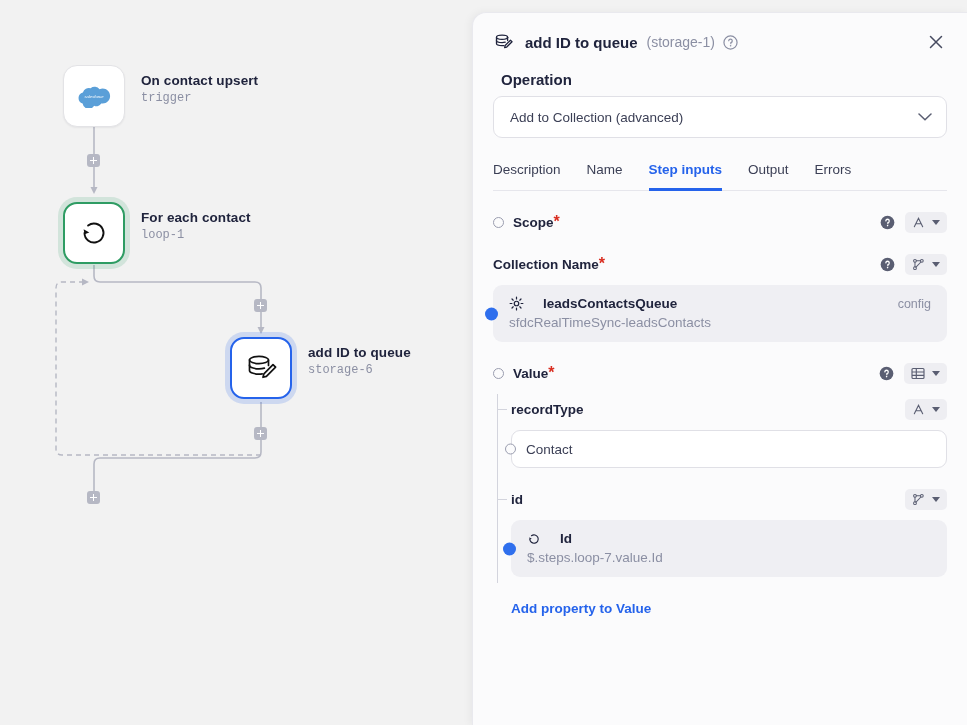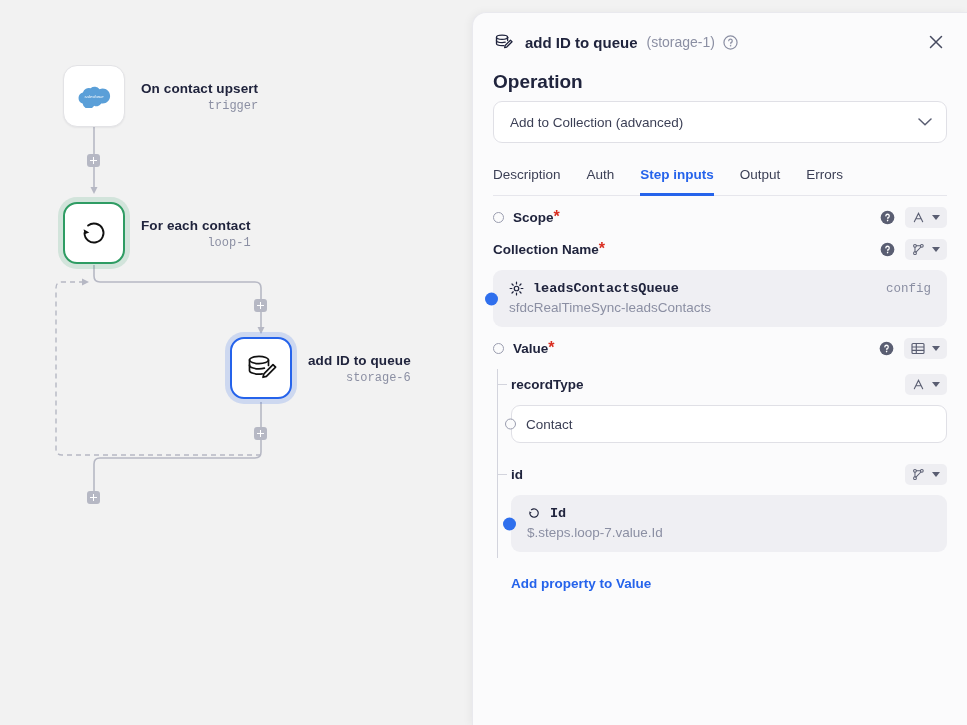--- a/index.html
+++ b/index.html
@@ -23,21 +23,21 @@
     box-shadow: 0 1px 2px rgba(16,24,40,.06);
   }
   .node-box.selected-green {
     border: 2px solid #2e9c63;
     box-shadow: 0 0 0 5px rgba(46,156,99,.16);
   }
   .node-box.selected-blue {
     border: 2px solid #2563eb;
     box-shadow: 0 0 0 5px rgba(37,99,235,.18);
   }
-  .node-label { position: absolute; left: 78px; top: 16px; white-space: nowrap; text-align: right; }
+  .node-label { position: absolute; left: 78px; top: 8px; white-space: nowrap; }
   .node-title { font-size: 13.5px; font-weight: 700; color: #20243d; letter-spacing: .1px; }
   .node-sub { font-family: "Liberation Mono", monospace; font-size: 12px; color: #8b8fa3; margin-top: 3px; }
 
   .plus {
     position: absolute; width: 13px; height: 13px;
     background: #b6b8c4; border-radius: 3px;
     display: flex; align-items: center; justify-content: center;
   }
   .plus:before { content: ""; position: absolute; width: 7px; height: 1.6px; background: #fff; }
   .plus:after  { content: ""; position: absolute; width: 1.6px; height: 7px; background: #fff; }
@@ -57,39 +57,39 @@
   .panel-title { font-size: 15px; font-weight: 700; color: #20243d; margin-left: 10px; }
   .panel-id { font-size: 14px; color: #8b8fa3; margin-left: 9px; }
   .help-ico { margin-left: 8px; cursor: pointer; display: flex; }
   .close-btn {
     margin-left: auto; width: 22px; height: 22px; cursor: pointer;
     display: flex; align-items: center; justify-content: center;
     font-size: 17px; color: #474b60; line-height: 1;
   }
 
   .panel-body { padding: 0 20px; }
-  .section-label { font-size: 19px; font-weight: 700; color: #20243d; margin: 12px 0 8px 0; }
+  .section-label { font-size: 15px; font-weight: 700; color: #20243d; margin: 12px 0 8px 8px; }
 
   .select {
     position: relative; width: 100%; height: 42px;
     background: #fff; border: 1px solid #e0e0e6; border-radius: 9px;
     display: flex; align-items: center; padding: 0 36px 0 16px;
     font-size: 13.5px; color: #3b3f55; cursor: pointer;
   }
   .chev { position: absolute; right: 14px; top: 50%; transform: translateY(-50%); }
 
   .tabs { display: flex; gap: 26px; margin-top: 18px; border-bottom: 1px solid #e6e6ec; align-items: flex-end; }
   .tab {
     font-size: 13.5px; color: #3b3f55; padding: 6px 0 11px 0;
     cursor: pointer; border-bottom: 3px solid transparent; margin-bottom: -1px;
   }
   .tab.active { color: #2563eb; font-weight: 700; border-bottom-color: #2563eb; }
 
   
-  .field { margin-top: 10px; }
+  .field { margin-top: 20px; }
   .field-head { display: flex; align-items: center; height: 22px; }
   .radio-o {
     width: 11px; height: 11px; border: 1.6px solid #9a9daf;
     border-radius: 50%; margin-right: 9px; flex: none;
   }
   .field-name { font-size: 13.5px; font-weight: 700; color: #20243d; }
   .req { color: #d92d20; font-weight: 700; }
   .head-right { margin-left: auto; display: flex; align-items: center; gap: 10px; }
   .qmark { cursor: pointer; display: flex; }
   .typesel {
@@ -100,21 +100,21 @@
 
   .valuebox {
     position: relative; margin-top: 10px;
     background: #efeff3; border-radius: 9px; padding: 11px 16px 12px 16px;
     display: flex; align-items: flex-start; cursor: pointer;
   }
   .dot-blue {
     position: absolute; left: -8px; top: 50%; transform: translateY(-50%);
     width: 13px; height: 13px; border-radius: 50%; background: #2f6fed;
   }
-  .vb-main { display: flex; gap: 9px; font-family: Liberation Mono, monospace; }
+  .vb-main { display: flex; align-items: center; gap: 19px; }
   .vb-title { font-size: 13.5px; font-weight: 700; color: #20243d; }
   .vb-sub { font-size: 13.5px; color: #8b8fa3; margin-top: 4px; }
   .vb-badge { margin-left: auto; font-size: 12.5px; color: #8b8fa3; align-self: center; }
 
   .inputbox {
     position: relative; margin-top: 10px; height: 38px;
     background: #fff; border: 1px solid #e0e0e6; border-radius: 9px;
     display: flex; align-items: center; padding: 0 14px;
     font-size: 13.5px; color: #3b3f55; cursor: text;
   }
@@ -242,21 +242,21 @@
         <span>Add to Collection (advanced)</span>
         <span class="chev">
           <svg width="14" height="9" viewBox="0 0 14 9">
               <path d="M1 1.5 L7 7.2 L13 1.5" fill="none" stroke="#5a5e72" stroke-width="1.5" stroke-linecap="round"></path>
             </svg>
         </span>
       </div>
 
       <div class="tabs">
         <div class="tab">Description</div>
-        <div class="tab">Auth</div>
+        <div class="tab">Name</div>
         <div class="tab active">Step inputs</div>
         <div class="tab">Output</div>
         <div class="tab">Errors</div>
       </div>
 
       <div class="field">
         <div class="field-head">
           <span class="radio-o"></span>
           <span class="field-name">Scope</span>
           <span class="req">*</span>

